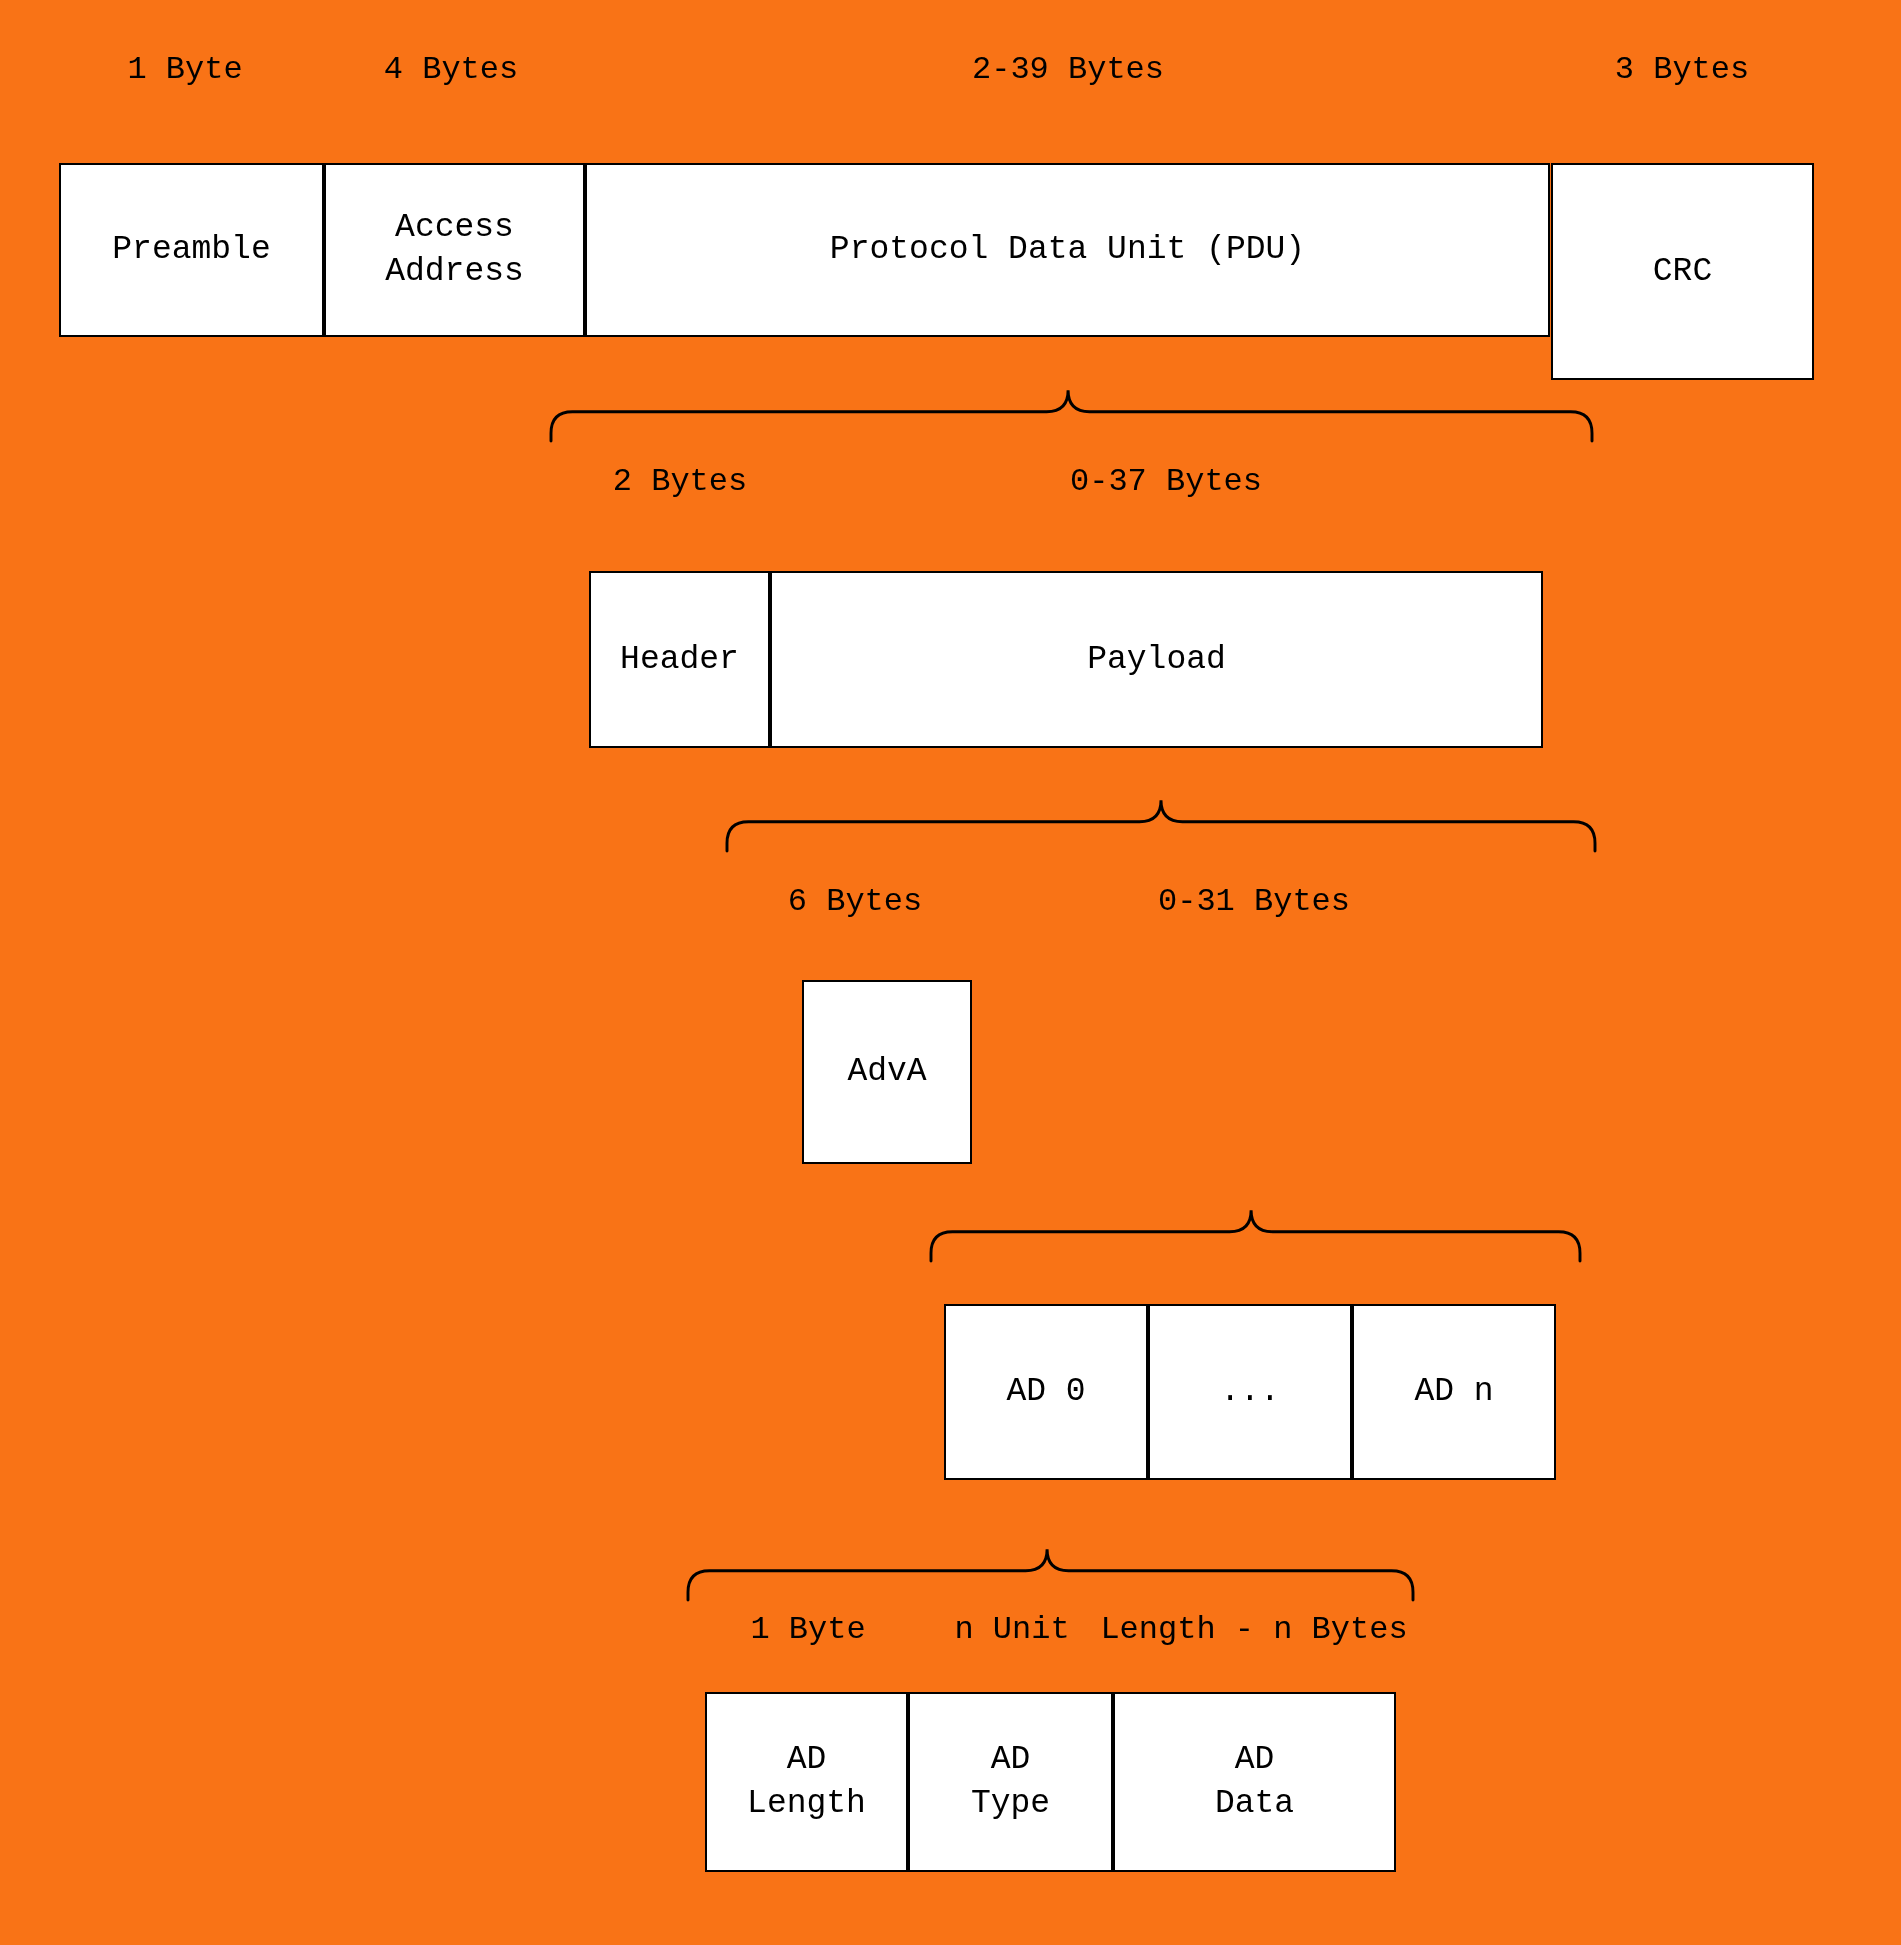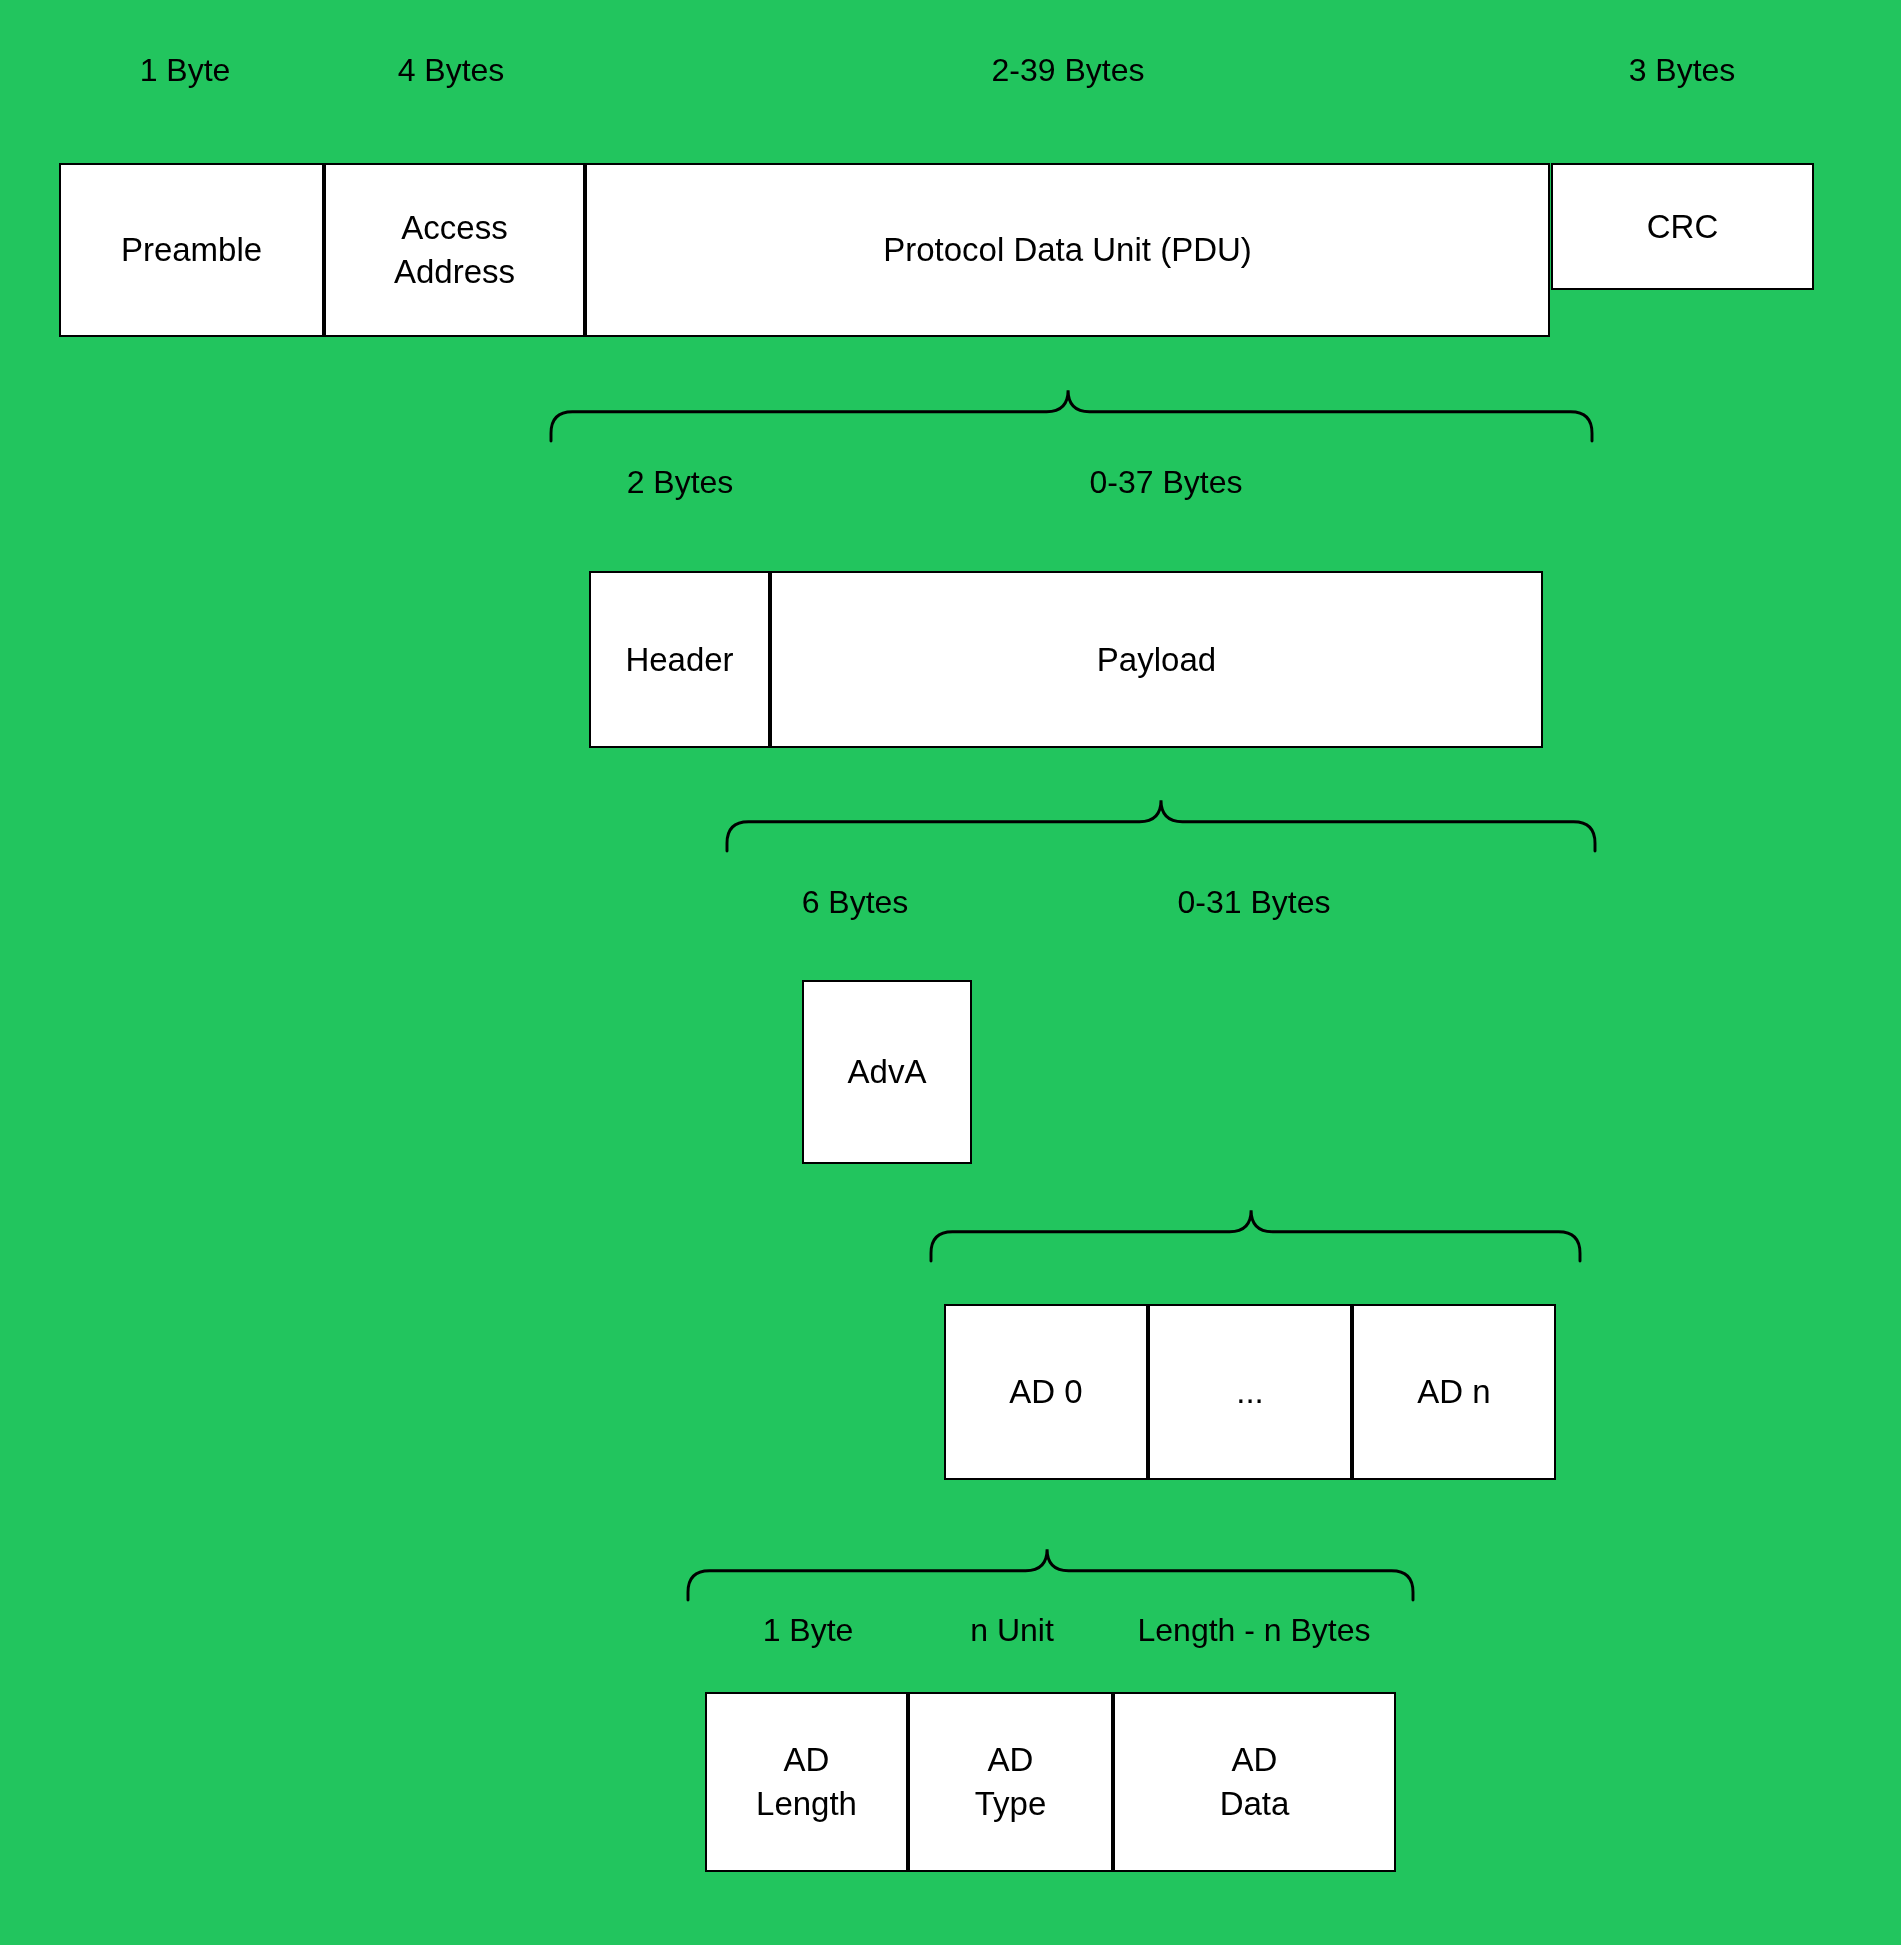--- a/index.html
+++ b/index.html
@@ -4,22 +4,22 @@
 <style>
   html, body {
     margin: 0;
     padding: 0;
     background: #ffffff;
   }
   #canvas {
     position: relative;
     width: 1902px;
     height: 1946px;
-    background: #22c55e;
-    font-family: Liberation Sans, sans-serif;
+    background: #f97316;
+    font-family: Liberation Mono, monospace;
     color: #000000;
     overflow: hidden;
   }
   .field-box {
     position: absolute;
     box-sizing: border-box;
     border: 2.9px solid #000000;
     background: #ffffff;
     display: flex;
     align-items: center;
@@ -48,21 +48,21 @@
 
 <div id="canvas">
     <div class="size-label" style="left: 185px; top: 54px;">1 Byte</div>
     <div class="size-label" style="left: 451px; top: 54px;">4 Bytes</div>
     <div class="size-label" style="left: 1068px; top: 54px;">2-39 Bytes</div>
     <div class="size-label" style="left: 1682px; top: 54px;">3 Bytes</div>
     <div class="field-box" style="left: 59px; top: 163px; width: 265px; height: 174px;">Preamble</div>
     <div class="field-box nb-left" style="left: 324px; top: 163px; width: 261px; height: 174px; border-left: 2.9px solid rgb(0, 0, 0); margin-left: 0px;">Access
 Address</div>
     <div class="field-box nb-left" style="left: 585px; top: 163px; width: 965px; height: 174px; border-left: 2.9px solid rgb(0, 0, 0); margin-left: 0px;">Protocol Data Unit (PDU)</div>
-    <div class="field-box nb-left" style="left: 1551px; top: 163px; width: 263px; height: 127px; border-left: 2.9px solid rgb(0, 0, 0); margin-left: 0px;">CRC</div>
+    <div class="field-box nb-left" style="left: 1551px; top: 163px; width: 263px; height: 217px; border-left: 2.9px solid rgb(0, 0, 0); margin-left: 0px;">CRC</div>
     <div class="brace" style="left: 551px; top: 394px; width: 1041px; height: 53px;">
       <svg width="1041" height="53" viewBox="0 0 1067 54">
         <path d="M 0 48 L 0 40 Q 0 18 22 18 L 508 18 Q 530 18 530 -4 L 530 0 L 530 -4 Q 530 18 552 18 L 1045 18 Q 1067 18 1067 40 L 1067 48" fill="none" stroke="#000000" stroke-width="3" stroke-linecap="round"></path>
       </svg>
     </div>
     <div class="size-label" style="left: 680px; top: 466px;">2 Bytes</div>
     <div class="size-label" style="left: 1166px; top: 466px;">0-37 Bytes</div>
     <div class="field-box" style="left: 589px; top: 571px; width: 181px; height: 177px;">Header</div>
     <div class="field-box nb-left" style="left: 770px; top: 571px; width: 773px; height: 177px; border-left: 2.9px solid rgb(0, 0, 0); margin-left: 0px;">Payload</div>
     <div class="brace" style="left: 727px; top: 804px; width: 868px; height: 53px;">

